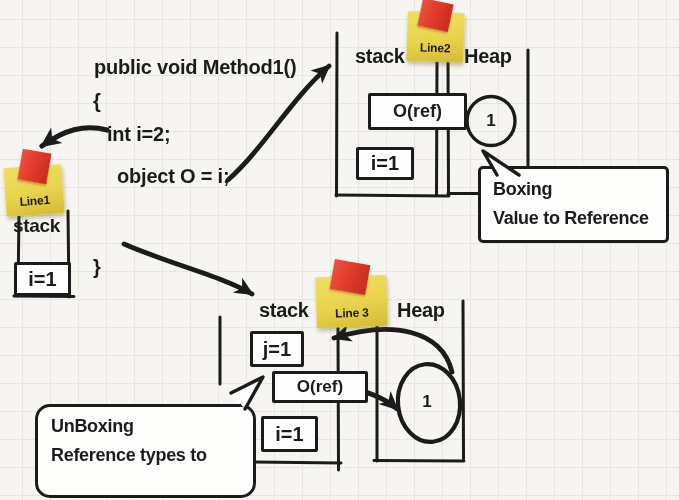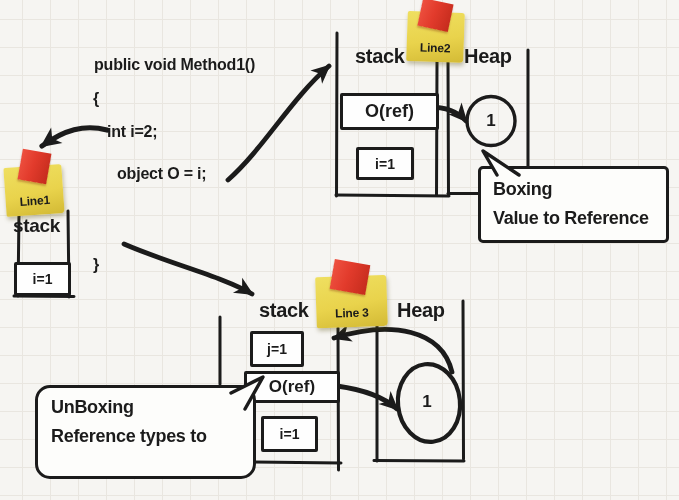--- a/index.html
+++ b/index.html
@@ -15,48 +15,48 @@
     font-weight:700;color:var(--ink,#1b1b1b);
   }
   svg.ink{position:absolute;left:0;top:0;z-index:1;pointer-events:none;}
   svg.ink path, svg.ink ellipse{fill:none;stroke:var(--ink,#1b1b1b);stroke-linecap:round;}
   svg.ink .wall{stroke-width:3;}
   svg.ink .arrow{stroke-width:4.8;}
   svg.ink .arrow.thick{stroke-width:5.2;}
   svg.ink .circ{stroke-width:3.4;}
   svg.ink .circ.big{stroke-width:4.2;}
   .ah{fill:var(--ink,#1b1b1b);}
-  .codeline{position:absolute;z-index:2;font-size:16px;letter-spacing:-0.2px;white-space:nowrap;}
+  .codeline{position:absolute;z-index:2;font-size:20px;letter-spacing:-0.2px;white-space:nowrap;}
   .lbl{position:absolute;z-index:2;font-size:20px;letter-spacing:-0.3px;white-space:nowrap;}
   .slot{
     position:absolute;z-index:3;background:#fefefe;border:3px solid var(--ink,#1b1b1b);
     border-radius:2px;display:flex;align-items:center;justify-content:center;
-    font-size:14px;white-space:nowrap;
+    font-size:20px;white-space:nowrap;
   }
-  .slot.ref{font-size:18px;}
+  .slot.ref{font-size:18px;margin-left:28px;}
   .heapval{position:absolute;z-index:3;display:flex;align-items:center;justify-content:center;font-size:17px;}
   .sticky{
     position:absolute;z-index:6;
     background:linear-gradient(170deg,#efdf60 0%,var(--sticky-yellow,#e9d34c) 55%,#d3ba35 100%);
     box-shadow:1px 3px 4px rgba(90,80,20,.35);
     display:flex;align-items:flex-end;justify-content:center;
     border-radius:2px 3px 4px 2px;
   }
   .sticky .tag{font-size:12px;padding-bottom:7px;letter-spacing:-0.2px;}
   .flag{
     position:absolute;z-index:7;
     background:linear-gradient(100deg,#ee5140 0%,var(--flag-red,#e23b2c) 45%,#c52c1d 100%);
     box-shadow:0 2px 2px rgba(120,30,10,.3);
   }
   .callout{
     position:absolute;z-index:4;background:#fdfdfb;border:3.5px solid var(--ink,#1b1b1b);
     box-sizing:border-box;font-size:18px;line-height:29px;letter-spacing:-0.3px;white-space:nowrap;
   }
   .callout.boxing{border-radius:5px;padding:6px 0 0 12px;}
-  .callout.unboxing{border-radius:15px;padding:5px 0 8px 13px;}
+  .callout.unboxing{border-radius:15px;padding:5px 0 8px 13px;margin-top:19px;}
   svg.tails{position:absolute;left:0;top:0;z-index:5;pointer-events:none;}
   svg.tails path{fill:#fdfdfb;stroke:var(--ink,#1b1b1b);stroke-width:3.4;stroke-linecap:round;stroke-linejoin:round;}
 </style>
 </head>
 <body>
 
 <div class="canvas">
 
   <svg class="ink" width="679" height="500" viewBox="0 0 679 500">
     <defs>

